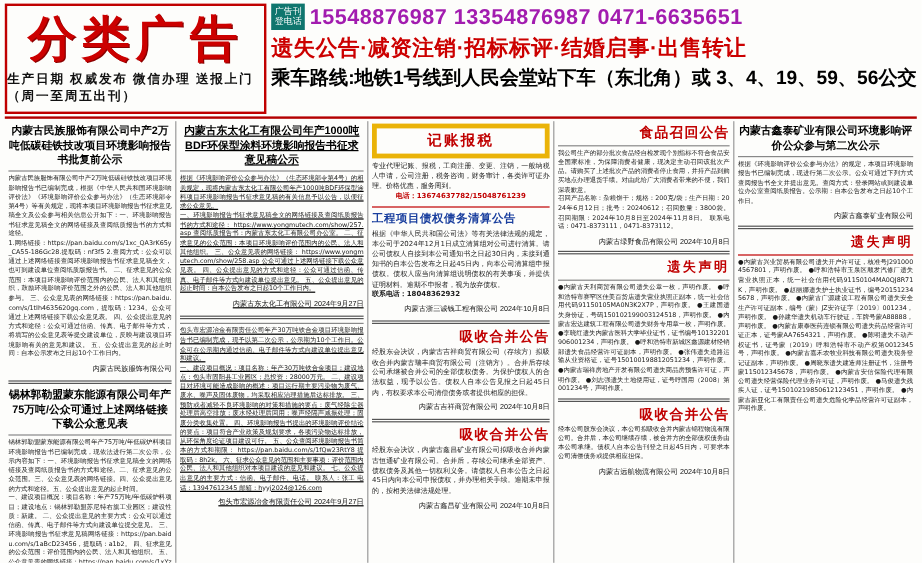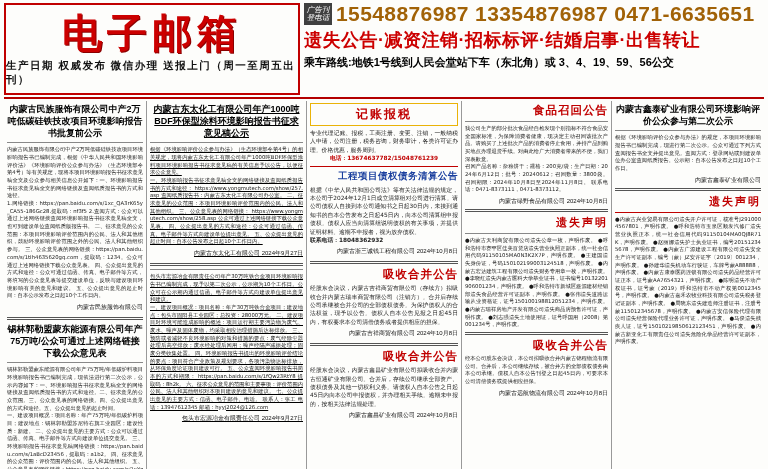--- a/index.html
+++ b/index.html
@@ -63,57 +63,56 @@
     flex-direction: column;
     justify-content: flex-start;
   }
   .phone-row {
     display: flex;
     align-items: center;
     height: 22px;
   }
   .ad-badge {
     width: 26px;
-    background: #404040;
+    background: #0f766e;
     color: #fff;
     font-size: 7.5px;
     line-height: 1.05;
     text-align: center;
     padding: 1px 1px;
     margin-right: 4px;
     letter-spacing: 0px;
     align-self: stretch;
     display: flex;
     flex-direction: column;
     justify-content: center;
-    font-style: italic;
   }
   .phones {
-    color: #a16207;
-    font-weight: bold;
-    font-size: 21px;
+    color: #a21caf;
+    font-weight: bold;
+    font-size: 18px;
     letter-spacing: 0.4px;
     white-space: nowrap;
   }
   .addr {
     font-size: 10px;
     color: #111;
     margin-top: 2px;
     white-space: nowrap;
   }
   .mast-tagline {
     font-size: 18px;
     font-weight: bold;
     color: #cc0000;
     margin-top: 3px;
     letter-spacing: 0.5px;
     white-space: nowrap;
   }
   .mast-route {
-    font-size: 11px;
+    font-size: 16px;
     font-weight: bold;
     color: #000;
     margin-top: 3px;
     white-space: nowrap;
   }
 
   
   .cols {
     display: flex;
     margin-top: 2px;
@@ -137,39 +136,39 @@
   .hd-red {
     text-align: right;
     color: #c00000;
     font-weight: bold;
     font-size: 11.5px;
     letter-spacing: 1px;
     margin: 2px 0 2px 0;
   }
   .hd-red.big { font-size: 11px; letter-spacing: 2px; }
   .hd-box {
-    border: 1px solid #eab308;
+    border: 4px solid #eab308;
     text-align: center;
     color: #c00000;
     font-weight: bold;
     font-size: 12px;
     letter-spacing: 2px;
     padding: 2px 0;
     margin: 2px 0 3px 0;
   }
   .hd-black {
     text-align: center;
     color: #000;
     font-weight: bold;
     font-size: 9px;
     margin: 2px 0;
     line-height: 1.35;
   }
   .hd-blue {
-    text-align: right;
+    text-align: left;
     color: #1a3f9e;
     font-weight: bold;
     font-size: 9.5px;
     margin: 2px 0 3px 0;
     letter-spacing: 0.5px;
   }
   .rule {
     border-top: 1px solid #888;
     margin: 3px 0;
   }
@@ -200,21 +199,21 @@
   }
   .redtext { color: #c00000; }
 </style>
 </head>
 <body>
 
 <div class="page">
 
   <div class="masthead">
     <div class="mast-left">
-      <div class="mast-title">电子邮箱</div>
+      <div class="mast-title">分类广告</div>
       <div class="mast-sub1">生产日期  权威发布  微信办理  送报上门（周一至周五出刊）</div>
     </div>
     <div class="mast-right">
       <div class="phone-row">
         <div class="ad-badge">广告刊登电话</div>
         <div class="phones">15548876987  13354876987  0471-6635651</div>
       </div>
       <div class="mast-tagline">遗失公告·减资注销·招标标评·结婚启事·出售转让</div>
       <div class="mast-route">乘车路线:地铁1号线到人民会堂站下车（东北角）或 3、4、19、59、56公交</div>
     </div>

